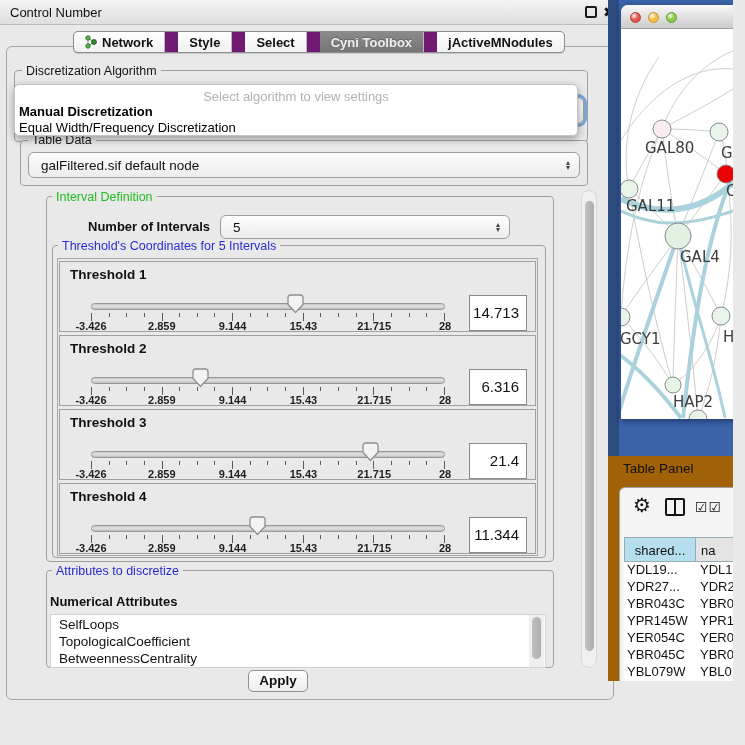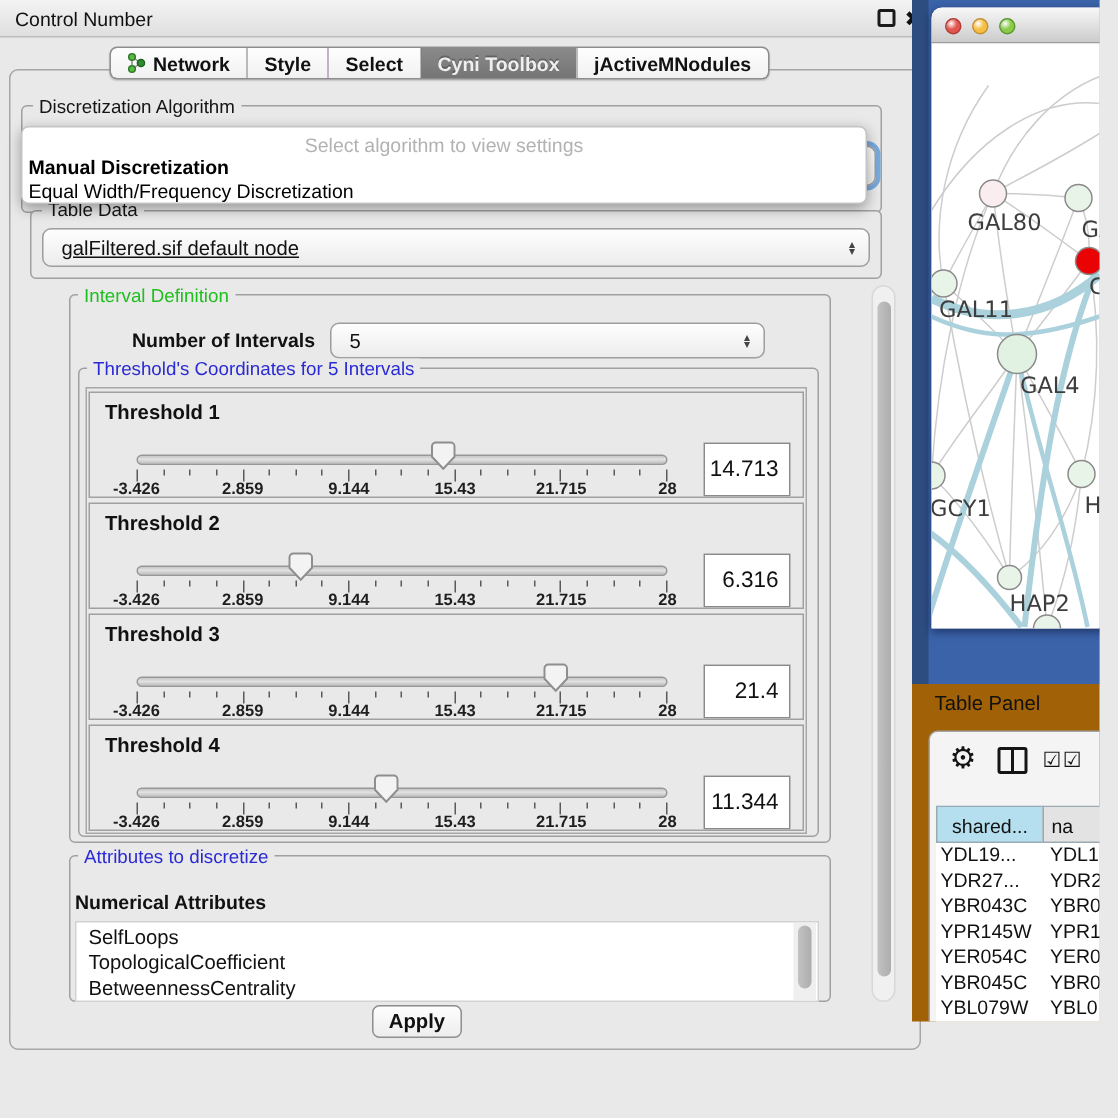--- a/index.html
+++ b/index.html
@@ -8,21 +8,21 @@
   .abs { position:absolute; }
 
   
   #control-panel { left:0; top:0; width:620px; height:745px; background:#E9E9E9; }
   #cp-titlebar { left:0; top:0; width:620px; height:25px; background:linear-gradient(#F3F3F3,#DFDFDF); border-bottom:1px solid #BDBDBD; }
   #cp-title { left:10px; top:0; line-height:25px; font-size:13px; color:#111; }
   #cp-float { left:585px; top:6px; width:12px; height:12px; border:2px solid #1A1A1A; border-radius:2px; }
   #cp-close { left:603px; top:3px; font-size:14px; font-weight:bold; color:#111; line-height:19px; }
 
   
-  .tabstrip { display:flex; height:22px; border:1px solid #8E8E8E; border-radius:5px; overflow:hidden; background:#701a75; box-shadow:0 1px 1px rgba(0,0,0,.15); }
+  .tabstrip { display:flex; height:22px; border:1px solid #8E8E8E; border-radius:5px; overflow:hidden; background:#701a75; box-shadow:0 1px 1px rgba(0,0,0,.15);gap:13px; }
   .tabseg { display:flex; align-items:center; gap:5px; padding:0 11px; font-size:13px; font-weight:bold; color:#111;
             background:linear-gradient(#FEFEFE,#F1F1F1); border-right:1px solid #B9B9B9; white-space:nowrap; cursor:default; }
   .tabseg:last-child { border-right:none; }
   .tabseg.active { background:linear-gradient(#8A8A8A,#757575); color:#EFEFEF; text-shadow:0 -1px 0 rgba(0,0,0,.25); }
   #top-tabs { left:73px; top:31px; }
   #bottom-tabs { left:143px; top:703px; }
 
   
   #main-panel { left:6px; top:46px; width:608px; height:654px; border:1px solid #A6A6A6; border-radius:6px; background:#E9E9E9; }
 
@@ -142,21 +142,21 @@
 
   <div class="abs" id="algo-popup">
     <div class="abs" id="popup-placeholder">Select algorithm to view settings</div>
     <div class="popup-item" style="top:19px; font-weight:bold;">Manual Discretization</div>
     <div class="popup-item" style="top:35px;">Equal Width/Frequency Discretization</div>
   </div>
 
   <div class="abs group" style="left:20px; top:140px; width:568px; height:46px;"></div>
   <div class="group-title t-black" style="left:28px; top:133px;">Table Data</div>
   <div class="abs combo" style="left:28px; top:152px; width:552px; height:26px;">
-    <span class="val" style="line-height:25px;text-decoration:underline;">galFiltered.sif default node</span>
+    <span class="val" style="line-height:25px;">galFiltered.sif default node</span>
     <span class="spin">
         <span>▴</span>
         <span>▾</span>
       </span>
   </div>
 
   <div class="abs" style="left:581px; top:190px; width:16px; height:478px; background:#F0F0F0; border:1px solid #D8D8D8; border-radius:8px;">
     <div class="sb-thumb" style="left:3px; top:10px; width:9px; height:450px;"></div>
   </div>
 

